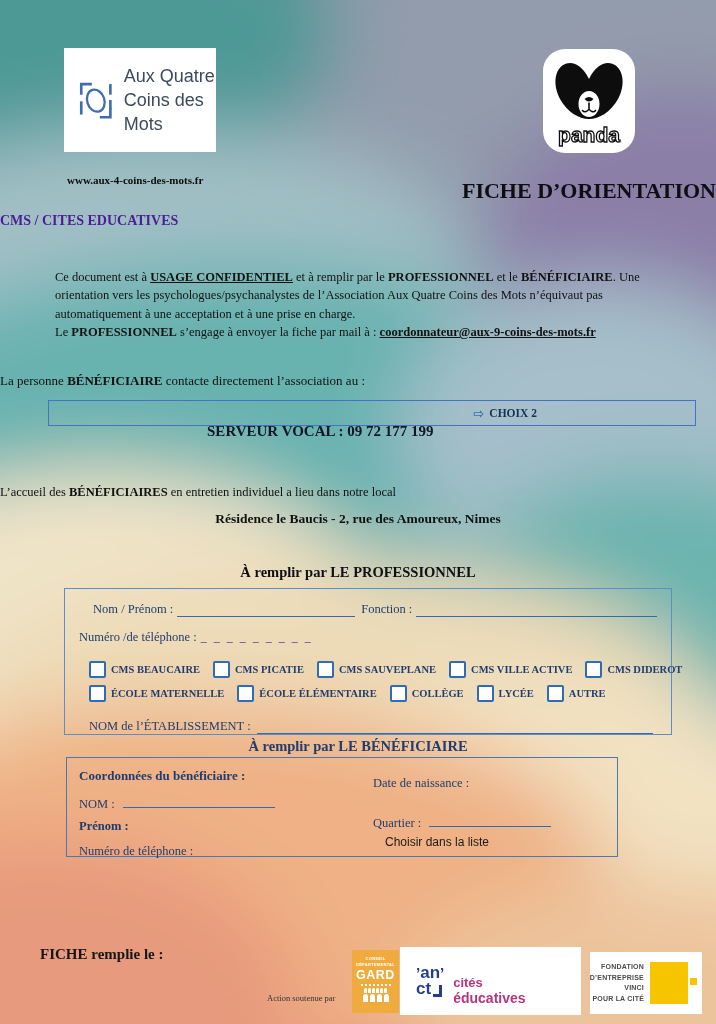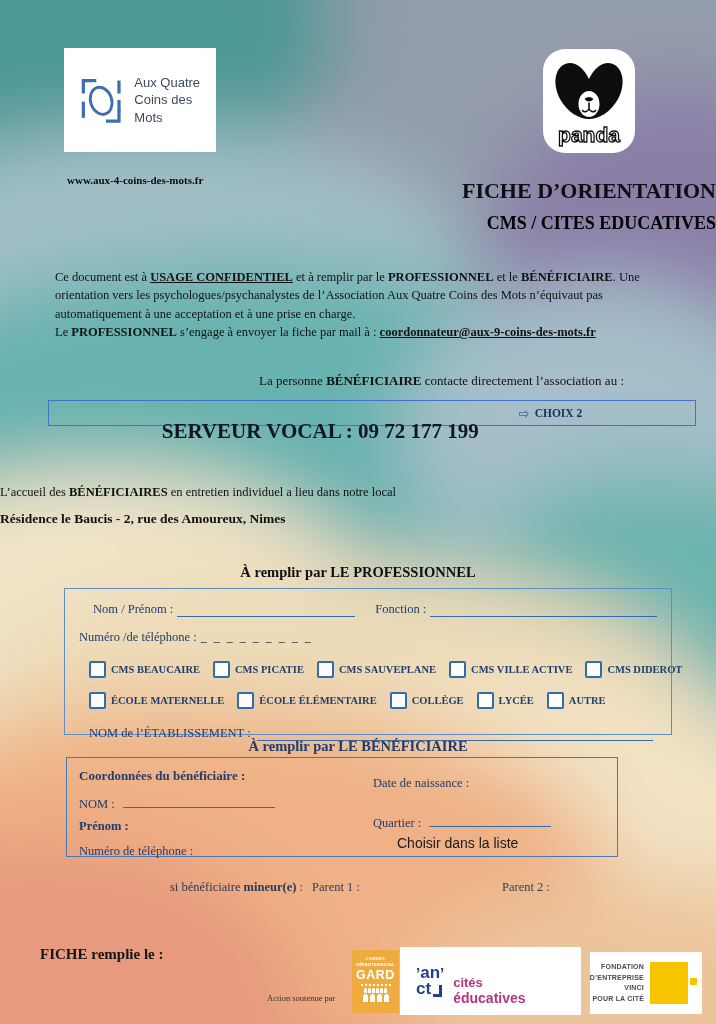--- a/index.html
+++ b/index.html
@@ -6,75 +6,75 @@
   .page{position:relative;width:716px;height:1024px;overflow:hidden;
         font-family:"Liberation Serif","DejaVu Serif",serif;color:#111;background:#8d96a7;}
   .b{font-weight:bold;}
   .u{text-decoration:underline;}
 
   .bg{position:absolute;inset:0;width:716px;height:1024px;}
 
   
   .logo-card{position:absolute;left:64px;top:48px;width:152px;height:104px;background:#fff;
              display:flex;align-items:center;gap:4px;padding-left:8px;box-sizing:border-box;}
-  .logo-text{font-family:"Liberation Sans","DejaVu Sans",sans-serif;font-size:13px;color:#3d4a5e;line-height:1.35;}
+  .logo-text{font-family:"Liberation Sans","DejaVu Sans",sans-serif;font-size:18px;color:#3d4a5e;line-height:1.35;}
   .panda-card{position:absolute;left:543px;top:49px;width:92px;height:104px;background:#fff;border-radius:22px;}
   .website{position:absolute;left:67px;top:174px;font-size:11px;font-weight:bold;color:#0c0c0c;text-decoration:none;}
 
   .title{position:absolute;left:0;right:0;top:178px;text-align:right;font-size:22px;font-weight:bold;color:#0e0e12;}
-  .subtitle{position:absolute;left:0;right:0;top:213px;text-align:right;font-size:18px;font-weight:bold;color:#000000;}
+  .subtitle{position:absolute;left:0;right:0;top:213px;text-align:left;font-size:14px;font-weight:bold;color:#4c1d95;}
 
   .intro{position:absolute;left:55px;top:268px;width:615px;font-size:12.5px;line-height:1.46;color:#121212;}
   .email{font-weight:bold;text-decoration:underline;color:#121212;}
 
-  .contact-line{position:absolute;left:0;right:92px;top:373px;text-align:right;font-size:13px;}
+  .contact-line{position:absolute;left:0;right:92px;top:373px;text-align:left;font-size:13px;}
 
   .vocal-box{position:absolute;left:48px;top:400px;width:648px;height:26px;border:1px solid #4472c4;
              display:flex;align-items:center;justify-content:center;gap:40px;box-sizing:border-box;}
-  .vocal-main{font-size:21px;font-weight:bold;color:#101726;margin-top:37px;}
+  .vocal-main{font-size:15px;font-weight:bold;color:#101726;margin-top:37px;}
   .vocal-choice{font-size:11.5px;font-weight:bold;color:#15325b;display:flex;align-items:center;gap:5px;}
   .vocal-arrow{font-size:13px;color:#3f6db0;font-family:"DejaVu Sans",sans-serif;}
 
   .besoin{position:absolute;left:0;right:24px;top:436px;text-align:center;font-size:13.5px;}
   .accueil{position:absolute;left:0;right:50px;top:485px;font-size:12.5px;}
-  .address{position:absolute;left:0;right:0;top:511px;font-size:13.5px;font-weight:bold;}
+  .address{position:absolute;left:0;right:0;top:511px;text-align:center;font-size:13.5px;font-weight:bold;}
 
   .sec-heading{position:absolute;left:0;right:0;text-align:center;font-size:14.5px;font-weight:bold;}
   .prof-heading{top:564px;color:#0f0f14;}
   .benef-heading{top:738px;color:#1f3d6e;}
   .lbl{font-size:12.5px;color:#1f3d6e;white-space:nowrap;}
   .line{display:inline-block;border-bottom:1.5px solid #2e6db4;height:13px;}
 
   .prof-box{position:absolute;left:64px;top:588px;width:608px;height:147px;border:1px solid #5d8fc4;box-sizing:border-box;}
   .fr1{display:flex;align-items:flex-end;padding:13px 14px 0 28px;}
   .fr1 .line1{width:178px;margin-left:4px;}
-  .fr1 .lbl2{margin-left:20px;}
+  .fr1 .lbl2{margin-left:6px;}
   .fr1 .line2{flex:1;margin-left:4px;}
   .fr2{padding:10px 0 0 14px;}
-  .dashes{color:#0f172a;letter-spacing:2px;font-size:12px;}
+  .dashes{color:#4c1d95;letter-spacing:2px;font-size:12px;}
   .cbrow{display:flex;align-items:center;gap:13px;padding-left:24px;}
   .cbrow1{margin-top:16px;}
-  .cbrow2{margin-top:14px;text-align:right;}
+  .cbrow2{margin-top:7px;text-align:right;}
   .cb{display:flex;align-items:center;gap:5px;}
   .cbx{width:13px;height:13px;border:2px solid #2e6db4;background:rgba(255,255,255,.95);border-radius:2px;flex:none;}
   .cbl{font-weight:bold;color:#1f3d6e;font-size:10.5px;white-space:nowrap;}
   .etab{display:flex;align-items:flex-end;padding:17px 18px 0 24px;}
   .etab .line{flex:1;margin-left:6px;}
 
   .benef-box{position:absolute;left:66px;top:757px;width:552px;height:100px;border:1px solid #4779b5;box-sizing:border-box;}
   .benef-box .lbl{font-size:12.5px;}
   .coord{position:absolute;left:12px;top:10px;font-size:13px;font-weight:bold;color:#1f3d6e;}
   .bnom{position:absolute;left:12px;top:36px;}
   .bnom .line{width:152px;margin-left:4px;}
   .bprenom{position:absolute;left:12px;top:61px;font-weight:bold;}
   .btel{position:absolute;left:12px;top:86px;}
   .bdate{position:absolute;left:306px;top:18px;}
   .bquartier{position:absolute;left:306px;top:55px;}
   .bquartier .line{width:122px;margin-left:4px;}
-  .choisir{position:absolute;left:330px;top:77px;font-family:"Liberation Sans","DejaVu Sans",sans-serif;font-size:14px;color:#1a1a1a;}
+  .choisir{position:absolute;left:318px;top:77px;font-family:"Liberation Sans","DejaVu Sans",sans-serif;font-size:12px;color:#1a1a1a;}
 
   .mineur-line{position:absolute;left:0;top:880px;width:716px;height:20px;font-size:12.5px;color:#2b3a55;}
   .mineur-lbl{position:absolute;left:170px;}
   .parent1{position:absolute;left:312px;color:#33415c;}
   .parent2{position:absolute;left:502px;color:#33415c;}
 
   .fiche-date{position:absolute;left:40px;top:946px;font-size:15px;font-weight:bold;color:#161616;}
   .action{position:absolute;left:267px;top:993px;font-size:8.5px;color:#333;}
 
   .gard-box{position:absolute;left:352px;top:950px;width:47px;height:63px;background:#f0ab3e;
@@ -271,25 +271,20 @@
     <div class="bprenom lbl">Prénom :</div>
     <div class="btel lbl">Numéro de téléphone :</div>
     <div class="bdate lbl">Date de naissance :</div>
     <div class="bquartier">
       <span class="lbl">Quartier :</span>
       <span class="line"></span>
     </div>
     <div class="choisir">Choisir dans la liste</div>
   </div>
 
-  <div class="mineur-line">
-    <span class="mineur-lbl"><span>si bénéficiaire </span><span class="b">mineur(e)</span><span> :</span></span>
-    <span class="parent1">Parent 1 :</span>
-    <span class="parent2">Parent 2 :</span>
-  </div>
 
   <div class="fiche-date">FICHE remplie le :</div>
   <div class="action">Action soutenue par</div>
 
   <div class="gard-box">
     <div class="g1">CONSEIL</div>
     <div class="g1">DÉPARTEMENTAL</div>
     <div class="g2">GARD</div>
     <div class="gdots"></div>
     <div class="garches">

